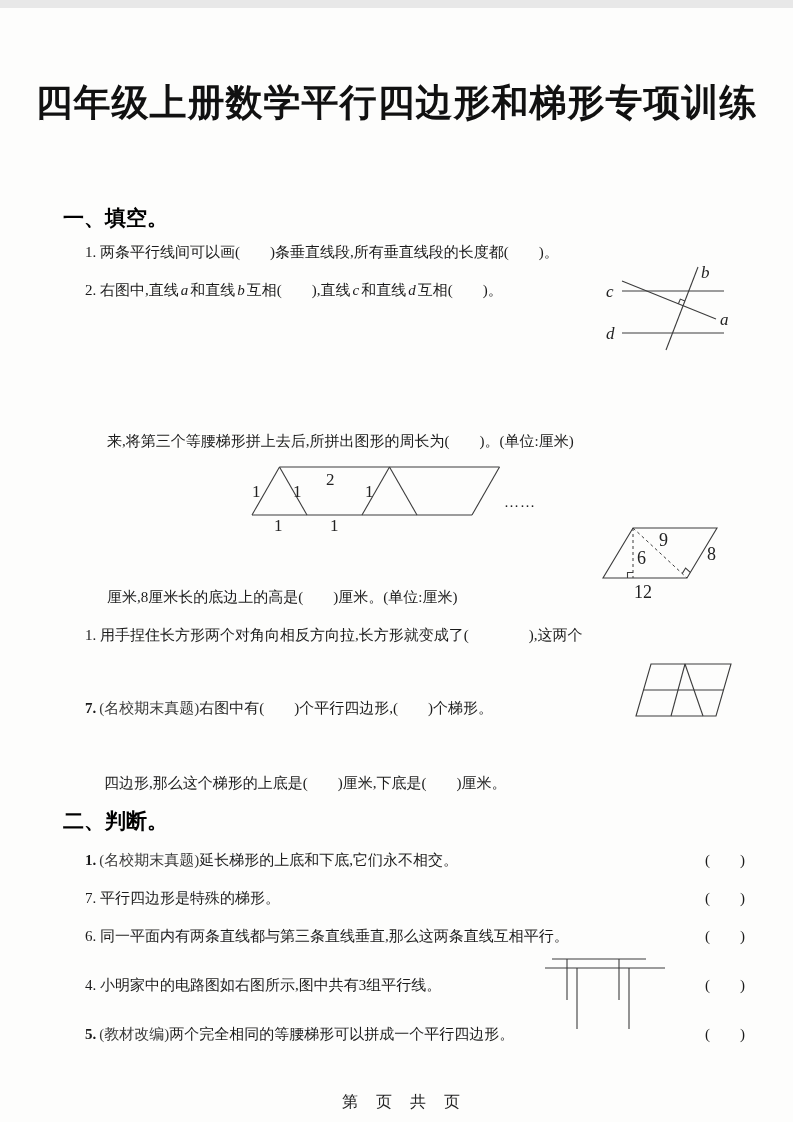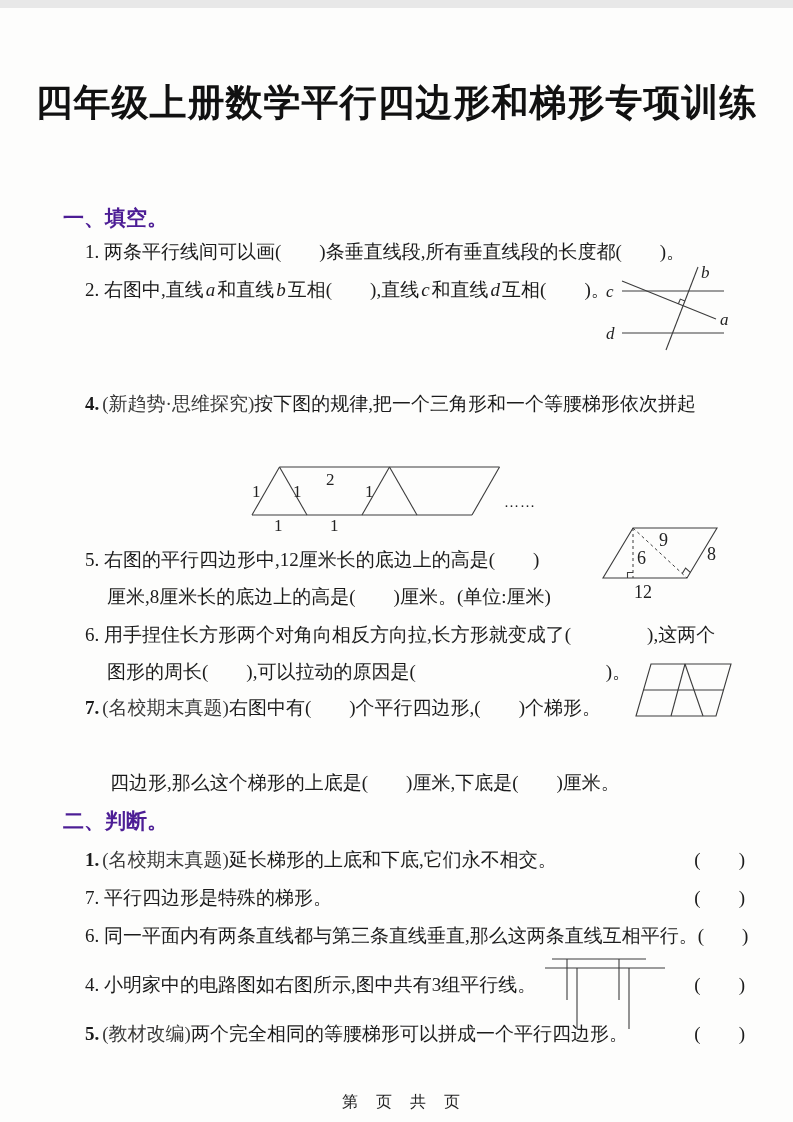--- a/index.html
+++ b/index.html
@@ -8,23 +8,23 @@
     background:#fdfdfc;color:#1b1b1b;overflow:hidden;
     font-family:"Liberation Serif","DejaVu Serif",serif;
   }
   .title{
     position:absolute;top:70px;left:0;width:100%;text-align:center;
     font-family:"Liberation Sans","DejaVu Sans",sans-serif;
     font-weight:900;font-size:37px;letter-spacing:1px;color:#111;
   }
   .h{
     position:absolute;font-family:"Liberation Sans","DejaVu Sans",sans-serif;
-    font-weight:800;font-size:21px;color:#4c1d95;
+    font-weight:800;font-size:21px;color:#000000;
   }
-  .line{position:absolute;font-size:19px;white-space:nowrap;line-height:24px;}
+  .line{position:absolute;font-size:15px;white-space:nowrap;line-height:24px;}
   .num{font-weight:bold;padding-right:3px;}
   .tag{color:#3a3a3a;}
   .var{font-style:italic;padding:0 2px;font-family:"Liberation Serif",serif;}
   .jline{display:flex;justify-content:space-between;width:660px;font-family:Liberation Serif, serif;}
   .fig{position:absolute;}
   .fig svg{display:block;}
   .fig text{font-family:"Liberation Serif","DejaVu Serif",serif;fill:#222;}
   .fig .it{font-style:italic;}
   .footer{
     position:absolute;top:1084px;left:0;width:100%;text-align:center;
@@ -56,77 +56,73 @@
       <line class="stroke" x1="26" y1="19" x2="120" y2="57"></line>
       <path class="stroke" d="M82.4 41.7 L84.3 37.1 L88.9 39"></path>
       <text class="it" x="10" y="35" font-size="17">c</text>
       <text class="it" x="10" y="77" font-size="17">d</text>
       <text class="it" x="105" y="16" font-size="17">b</text>
       <text class="it" x="124" y="63" font-size="17">a</text>
     </svg>
   </div>
 
 
-  <div class="line" style="left:85px;top:384px">
-    <span class="num">4.</span><span class="tag">(新趋势·思维探究)</span><span>按下图的规律,把一个三角形和一个等腰梯形依次拼起</span>
-  </div>
+  <div class="line" style="left:107px;top:421px">来,将第三个等腰梯形拼上去后,所拼出图形的周长为(　　)。(单位:厘米)</div>
 
   <div class="fig" style="left:240px;top:443px">
     <svg width="310" height="82" viewBox="0 0 310 82">
       <line class="stroke" x1="12" y1="64" x2="232" y2="64"></line>
       <line class="stroke" x1="39.5" y1="16" x2="259.5" y2="16"></line>
       <line class="stroke" x1="12" y1="64" x2="39.5" y2="16"></line>
       <line class="stroke" x1="39.5" y1="16" x2="67" y2="64"></line>
       <line class="stroke" x1="149.5" y1="16" x2="122" y2="64"></line>
       <line class="stroke" x1="149.5" y1="16" x2="177" y2="64"></line>
       <line class="stroke" x1="259.5" y1="16" x2="232" y2="64"></line>
       <text x="12" y="46" font-size="17">1</text>
       <text x="53" y="46" font-size="17">1</text>
       <text x="86" y="34" font-size="17">2</text>
       <text x="125" y="46" font-size="17">1</text>
       <text x="34" y="80" font-size="17">1</text>
       <text x="90" y="80" font-size="17">1</text>
       <text x="264" y="56" font-size="15" letter-spacing="1">……</text>
     </svg>
   </div>
 
-  <div class="line" style="left:85px;top:540px">5. 右图的平行四边形中,12厘米长的底边上的高是(　　)</div>
   <div class="line" style="left:107px;top:577px">厘米,8厘米长的底边上的高是(　　)厘米。(单位:厘米)</div>
 
   <div class="fig" style="left:597px;top:504px">
     <svg width="195" height="100" viewBox="0 0 195 100">
       <polygon class="stroke" points="6,66 90,66 120,16 36,16"></polygon>
       <line class="dash" x1="36" y1="16" x2="36" y2="66"></line>
       <line class="dash" x1="36" y1="16" x2="90" y2="66"></line>
       <path class="stroke" d="M30.5 66 L30.5 60.5 L36 60.5" stroke-width="0.9"></path>
       <path class="stroke" d="M85.2 61.6 L88.6 56 L93.3 60.4" stroke-width="0.9"></path>
       <text x="40" y="52" font-size="18">6</text>
       <text x="62" y="34" font-size="18">9</text>
       <text x="110" y="48" font-size="18">8</text>
       <text x="37" y="86" font-size="18">12</text>
     </svg>
   </div>
 
-  <div class="line" style="left:85px;top:615px">6. 用手捏住长方形两个对角向相反方向拉,长方形就变成了(　　　　),这两个</div>
-  <div class="line" style="left:107px;top:652px">图形的周长(　　),可以拉动的原因是(　　　　　　　　　　)。</div>
+  <div class="line" style="left:85px;top:615px">1. 用手捏住长方形两个对角向相反方向拉,长方形就变成了(　　　　),这两个</div>
 
   <div class="line" style="left:85px;top:688px">
     <span class="num">7.</span><span class="tag">(名校期末真题)</span><span>右图中有(　　)个平行四边形,(　　)个梯形。</span>
   </div>
 
   <div class="fig" style="left:633px;top:646px">
     <svg width="145" height="76" viewBox="0 0 145 76">
       <polygon class="stroke" points="3,62 83,62 98,10 18,10"></polygon>
       <line class="stroke" x1="10.5" y1="36" x2="90.5" y2="36"></line>
       <line class="stroke" x1="52" y1="10" x2="38" y2="62"></line>
       <line class="stroke" x1="52" y1="10" x2="70" y2="62"></line>
     </svg>
   </div>
 
-  <div class="line" style="left:110px;top:763px">四边形,那么这个梯形的上底是(　　)厘米,下底是(　　)厘米。</div>
+  <div class="line" style="left:104px;top:763px">四边形,那么这个梯形的上底是(　　)厘米,下底是(　　)厘米。</div>
 
   <div class="h" style="left:63px;top:799px">二、判断。</div>
 
   <div class="line jline" style="left:85px;top:840px">
     <span><span class="num">1.</span><span class="tag">(名校期末真题)</span><span>延长梯形的上底和下底,它们永不相交。</span></span>
     <span>(　　)</span>
   </div>
 
   <div class="line jline" style="left:85px;top:878px">
     <span>7. 平行四边形是特殊的梯形。</span>

